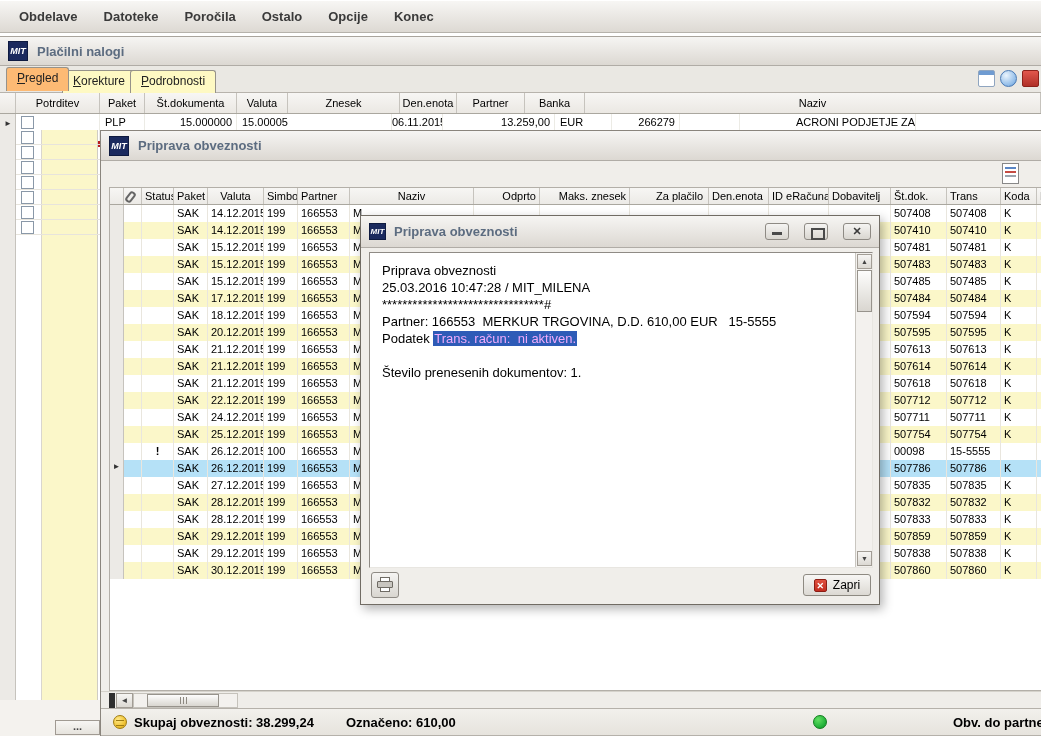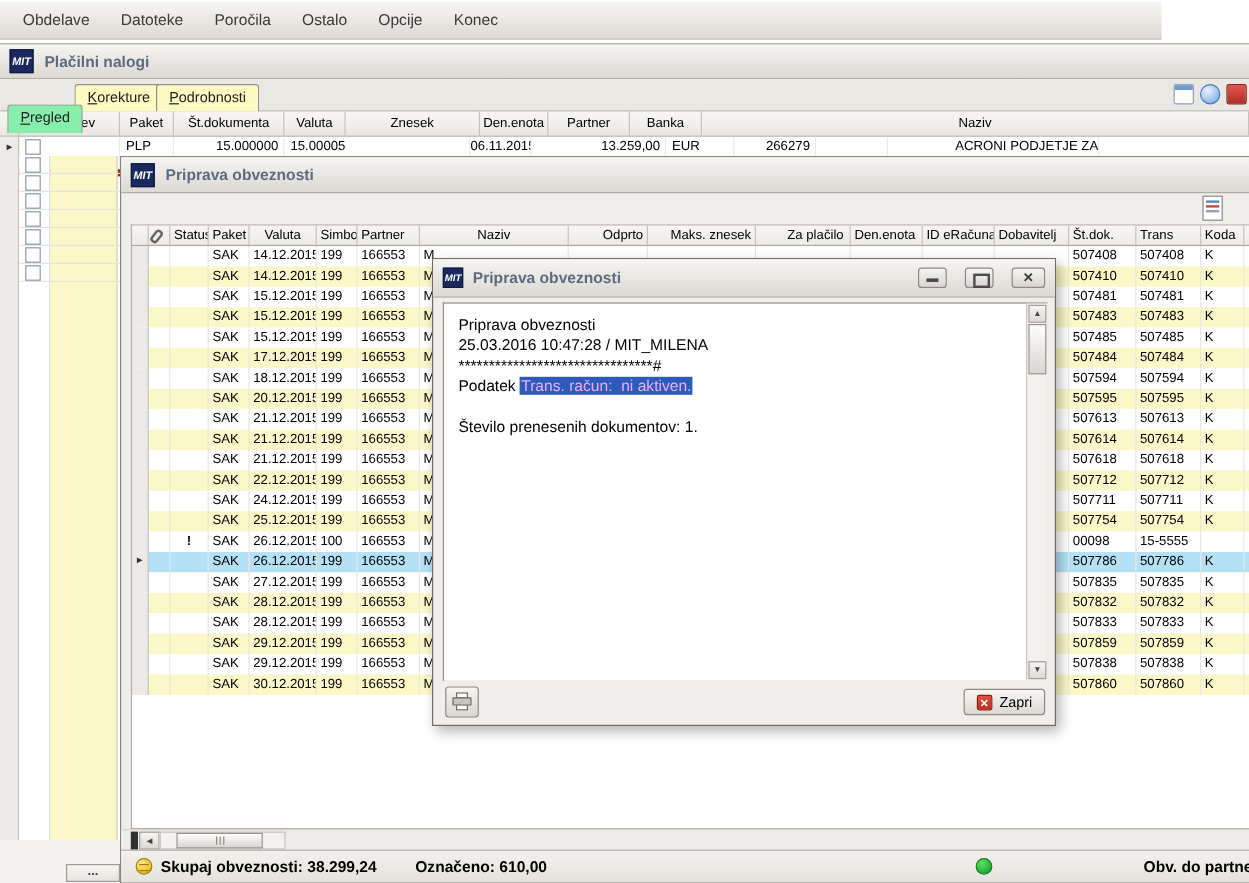--- a/index.html
+++ b/index.html
@@ -1,39 +1,39 @@
 <!DOCTYPE html>
 <html><head>
 <meta charset="utf-8">
 <style>
   * { margin:0; padding:0; box-sizing:border-box; }
   body { font-family:"Liberation Sans", sans-serif; background:#ffffff; }
   .screen { position:relative; width:1041px; height:736px; overflow:hidden; background:#ffffff; font-size:12px; color:#000; }
 
   
-  .menubar { position:absolute; left:0; top:0; width:968px; height:33px;
+  .menubar { position:absolute; left:0; top:0; width:1041px; height:33px;
     background:linear-gradient(#f8f7f5,#ddd9d3); border-bottom:1px solid #b6b2ab;
-    box-shadow:inset 0 1px #ffffff; display:flex; align-items:center; padding-left:6px; }
+    box-shadow:inset 0 1px #ffffff; display:flex; align-items:center; padding-left:6px;font-weight:bold; }
   .menu-item { padding:5px 13px; font-size:13px; color:#3a3a3a; cursor:default; }
 
   
   .w1-title { position:absolute; left:0; top:36px; width:1041px; height:30px;
     background:linear-gradient(#f6f5f3,#dcd8d2); border-top:1px solid #a9a49c; border-bottom:1px solid #b0aca6;
     display:flex; align-items:center; gap:9px; padding-left:8px; }
   .mit-logo { width:20px; height:20px; background:#1b2a5e; border:1px solid #0e1a40; color:#fff;
     font-style:italic; font-weight:bold; font-size:9px; display:flex; align-items:center; justify-content:center; flex:0 0 auto; }
   .mit-logo.sm { width:17px; height:17px; font-size:8px; }
   .win-title-text { font-size:13px; font-weight:bold; color:#5c6c80; }
 
   .w1-tabs { position:absolute; left:0; top:66px; width:1041px; height:27px;
     background:#eae8e3; border-bottom:1px solid #b7b3ac; }
   .tab { position:absolute; top:4px; height:23px; padding:3px 10px 0; font-size:12px; color:#222;
     background:#fef9c3; border:1px solid #96928a; border-bottom:none; border-radius:3px 3px 0 0; }
   .tab::first-letter { text-decoration:underline; }
-  .tab.active { background:#86efac; height:24px; top:21px; z-index:2; }
+  .tab.active { background:#fdba74; height:24px; top:1px; z-index:2; }
   .tab.t0 { left:6px; } .tab.t1 { left:62px; } .tab.t2 { left:130px; }
   .tabbar-icons { position:absolute; right:2px; top:4px; display:flex; gap:5px; }
   .tbicon { width:17px; height:17px; border-radius:2px; }
   .icon-sheet { background:linear-gradient(#6f9bd1 0 4px,#ffffff 4px); border:1px solid #8fa5c0; }
   .icon-globe { border-radius:50%; background:radial-gradient(circle at 35% 30%, #eaf4fd, #8fbbe8 70%, #5585c0); border:1px solid #4a7ab5; }
   .icon-red { background:linear-gradient(#e2574c,#b03028); border:1px solid #8c221b; }
 
   
   .w1-thead { position:absolute; left:0; top:93px; width:1041px; height:21px; display:flex;
     background:linear-gradient(#f7f6f4,#ebe8e3); border-bottom:1px solid #aaa79f; }
@@ -747,20 +747,21 @@
         <div class="winbtn max"></div>
         <div class="winbtn close"></div>
       </div>
     </div>
 
     <div class="dlg-content">
       <div class="dlg-textpad">
           <div class="dlg-line">Priprava obveznosti</div>
           <div class="dlg-line">25.03.2016 10:47:28 / MIT_MILENA</div>
           <div class="dlg-line">********************************#</div>
+          <div class="dlg-line">Partner: 166553  MERKUR TRGOVINA, D.D. 610,00 EUR   15-5555</div>
           <div class="dlg-line"><span>Podatek </span><span class="hl">Trans. račun:  ni aktiven.</span></div>
           <div class="dlg-line">&nbsp;</div>
           <div class="dlg-line">Število prenesenih dokumentov: 1.</div>
         </div>
       <div class="vscroll">
         <div class="vs-btn vs-up"></div>
         <div class="vs-thumb"></div>
         <div class="vs-btn vs-down"></div>
       </div>
     </div>

